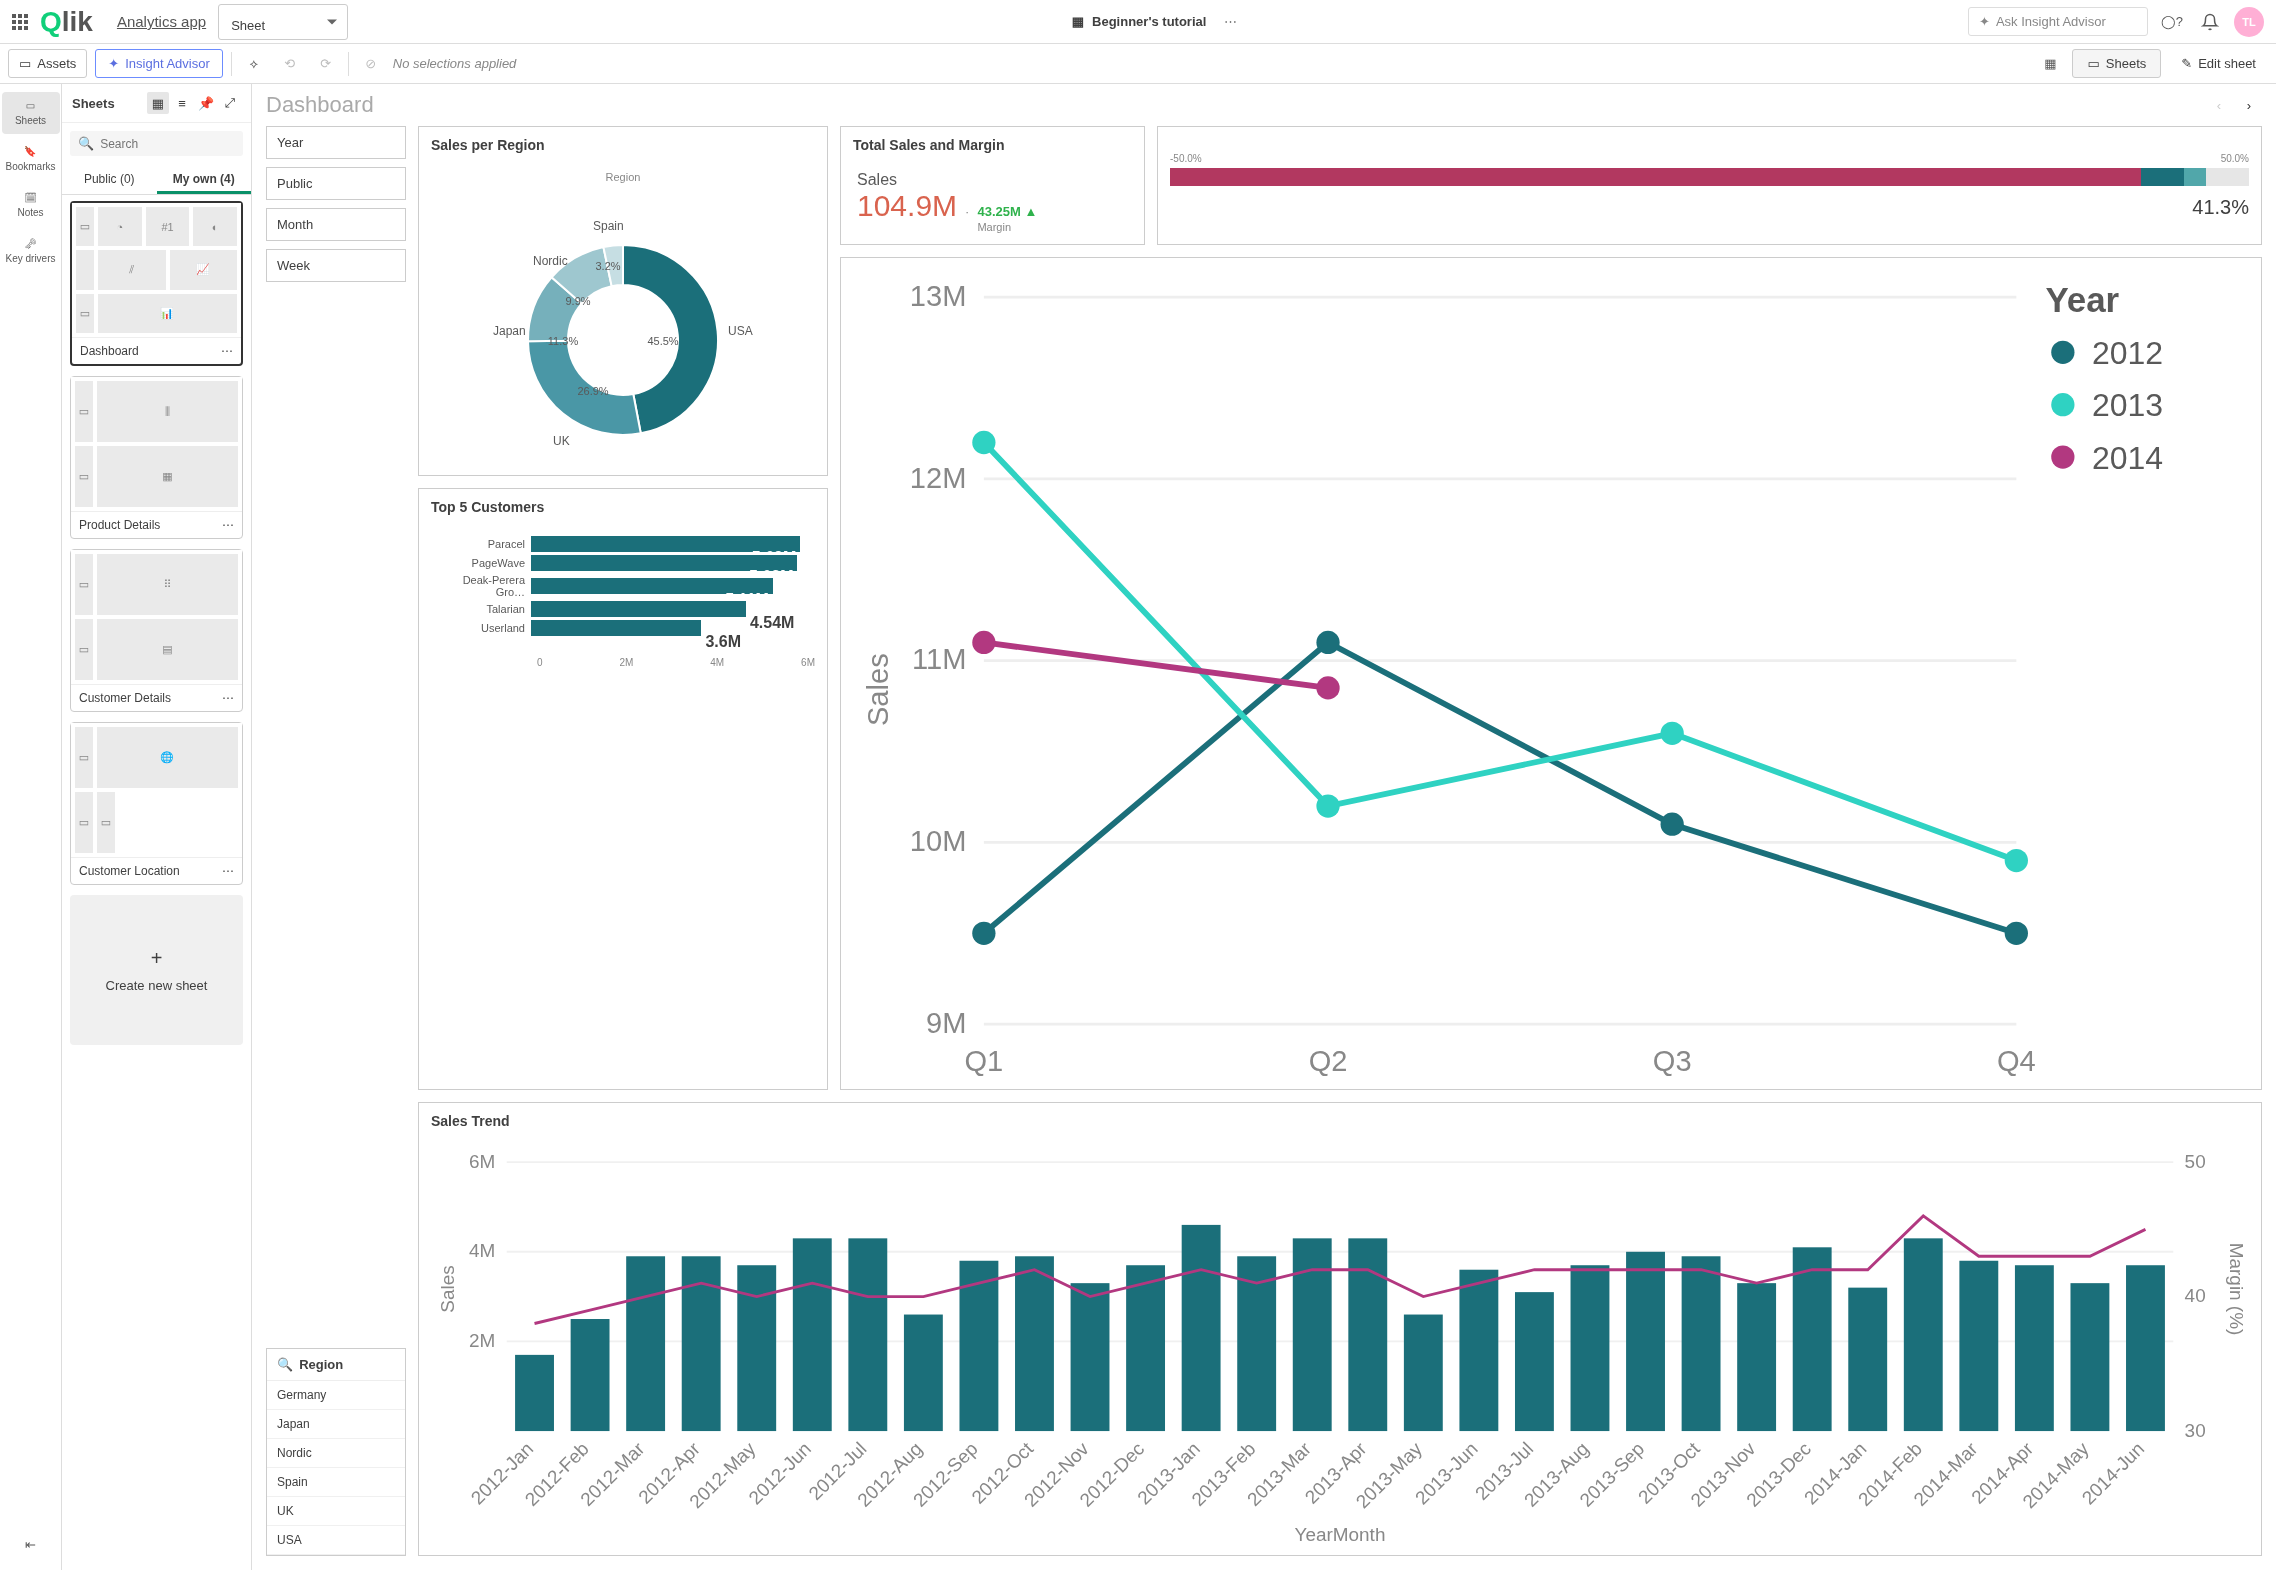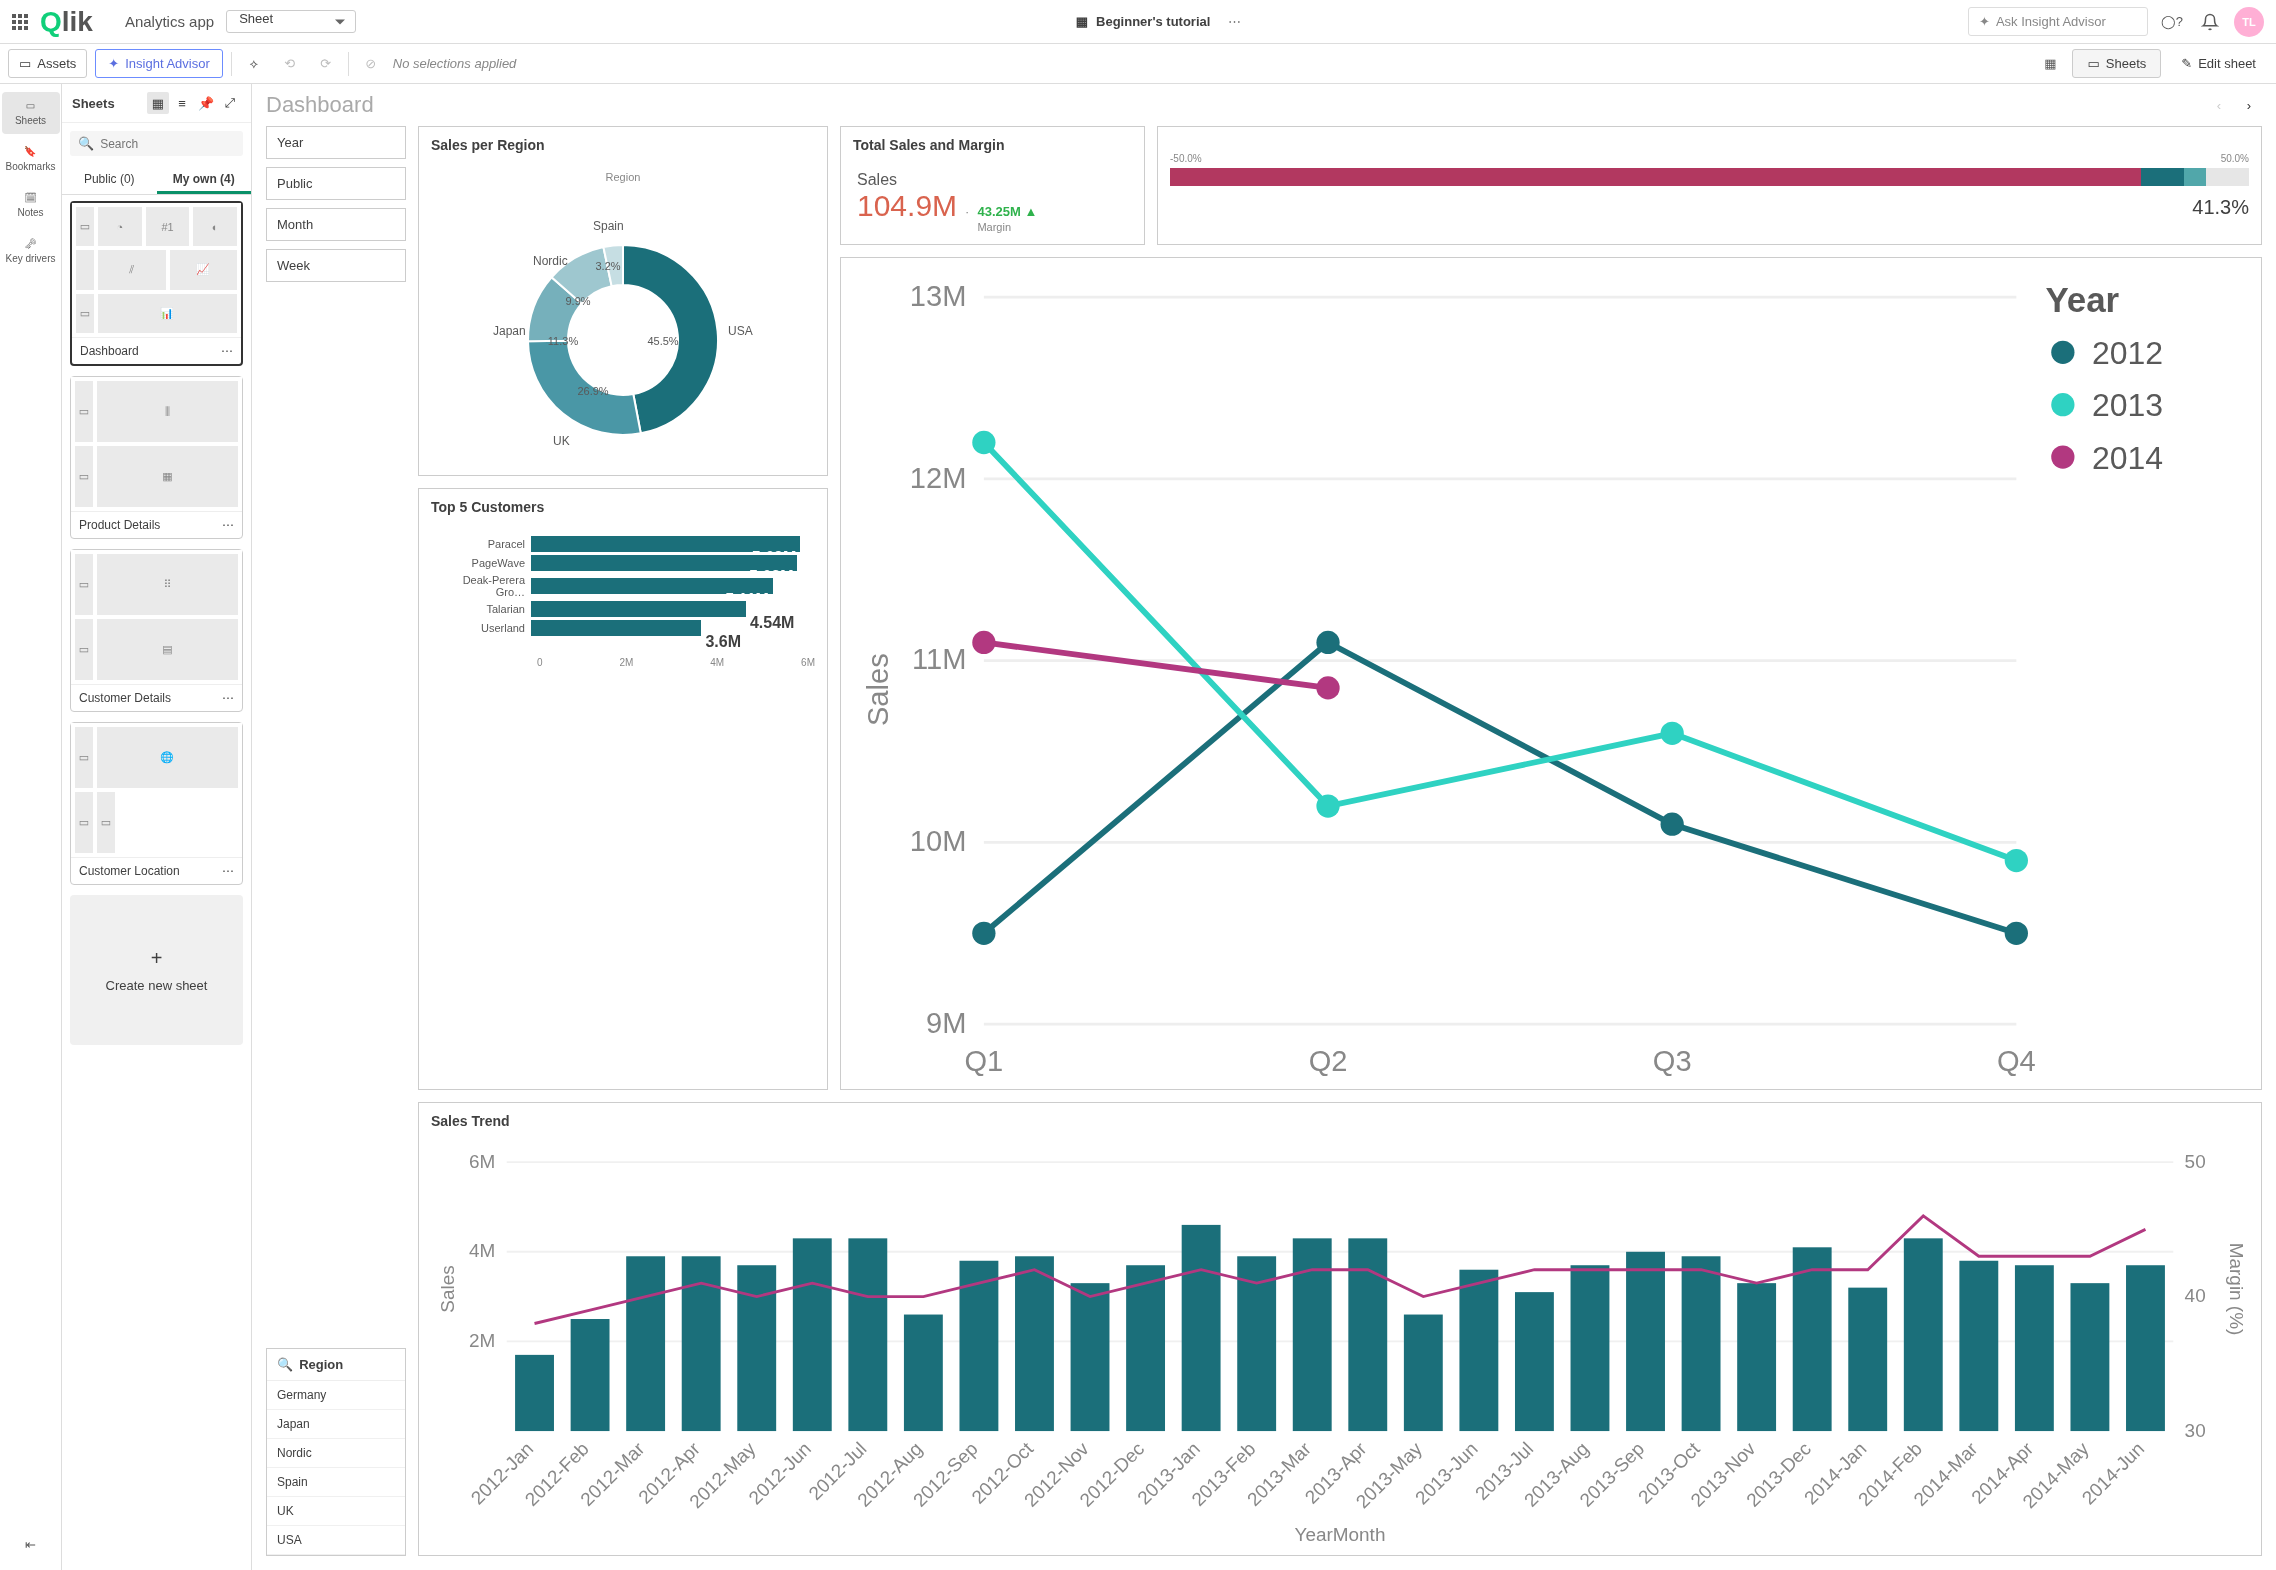--- a/index.html
+++ b/index.html
@@ -4,22 +4,22 @@
 <style>
 * { box-sizing: border-box; margin: 0; padding: 0; }
 body { font-family: -apple-system, BlinkMacSystemFont, "Segoe UI", Arial, sans-serif; font-size: 13px; color: #404040; background: #fff; }
 
 
 .topbar { display: flex; align-items: center; height: 44px; border-bottom: 1px solid #ddd; padding: 0 12px; gap: 12px; }
 .waffle { display: grid; grid-template-columns: repeat(3, 4px); grid-template-rows: repeat(3, 4px); gap: 2px; cursor: pointer; }
 .waffle span { background: #595959; width: 4px; height: 4px; }
 .logo { font-size: 28px; font-weight: 600; color: #555; display: flex; align-items: center; }
 .logo-q { color: #10cf7a; font-weight: 700; }
-.app-name { font-size: 15px; color: #555; margin-left: 20px; }
-.sheet-dropdown { border: 1px solid #ccc; border-radius: 3px; padding: 0 28px 6px 12px; background: #fff; position: relative; cursor: pointer; min-width: 130px; }
+.app-name { font-size: 15px; color: #555; margin-left: 12px; text-decoration: underline; }
+.sheet-dropdown { border: 1px solid #ccc; border-radius: 3px; padding: 13px 28px 6px 12px; background: #fff; position: relative; cursor: pointer; min-width: 130px; }
 .chev-down::after { content: ""; position: absolute; right: 10px; top: 50%; width: 0; height: 0; border-left: 5px solid transparent; border-right: 5px solid transparent; border-top: 5px solid #666; transform: translateY(-50%); }
 .top-center { flex: 1; display: flex; justify-content: center; align-items: center; gap: 10px; }
 .tutorial-box { display: flex; align-items: center; gap: 8px; font-weight: 600; }
 .top-right { display: flex; align-items: center; gap: 10px; }
 .insight-ask { border: 1px solid #ddd; border-radius: 3px; padding: 6px 10px; width: 180px; display: flex; align-items: center; gap: 6px; color: #888; }
 .icon-btn { width: 28px; height: 28px; display: flex; align-items: center; justify-content: center; cursor: pointer; color: #595959; border-radius: 3px; }
 .avatar { width: 30px; height: 30px; border-radius: 50%; background: #ffafd5; color: #fff; font-size: 11px; font-weight: 600; display: flex; align-items: center; justify-content: center; }
 
 
 .subbar { display: flex; align-items: center; height: 40px; border-bottom: 1px solid #ddd; padding: 0 8px; gap: 8px; }

